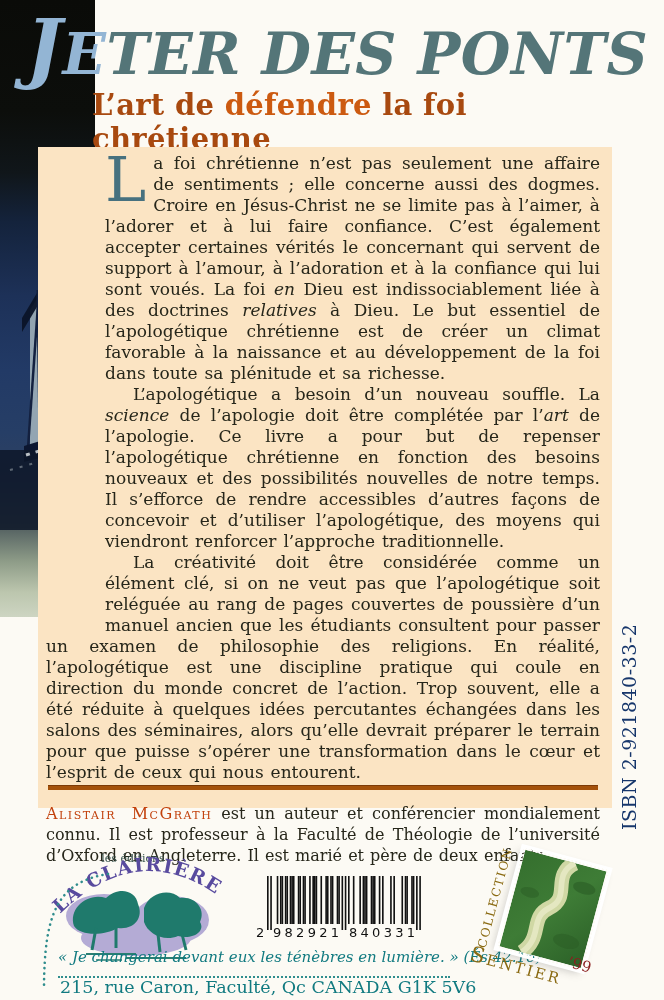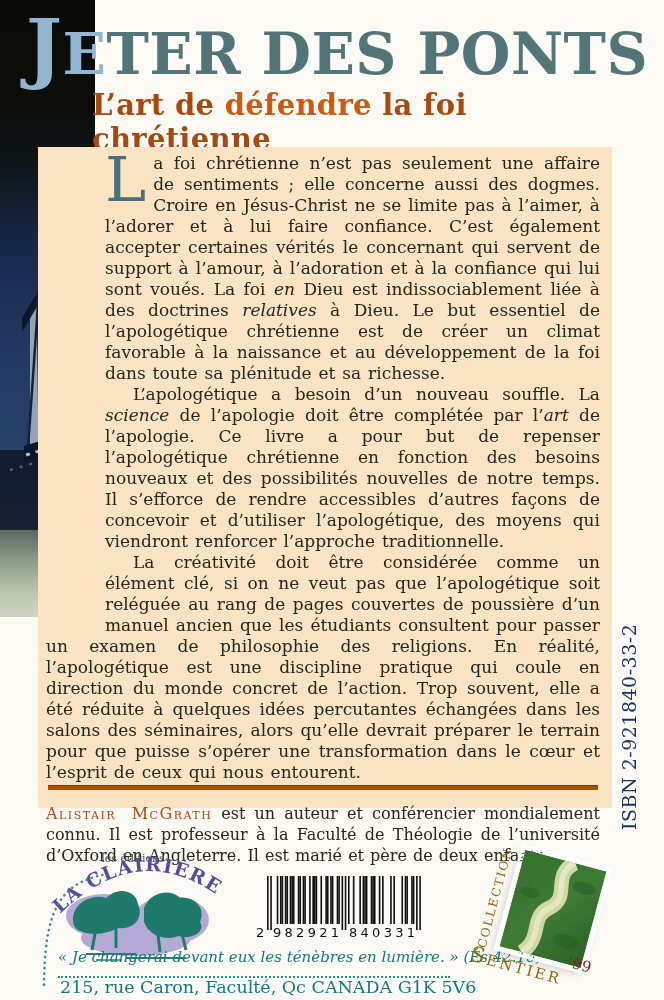--- a/index.html
+++ b/index.html
@@ -5,21 +5,21 @@
   html,body{margin:0;padding:0;}
   body{width:664px;height:1000px;position:relative;overflow:hidden;
        background:#fcfaf4;font-family:"DejaVu Serif",serif;}
 
   
   .photo{position:absolute;left:0;top:0;width:95px;height:617px;overflow:hidden;}
   .photo svg{display:block;width:100%;height:100%;}
 
   
   .title{position:absolute;left:26px;top:8px;white-space:nowrap;
-         font-weight:700;letter-spacing:.5px;line-height:80px;}
+         font-weight:700;letter-spacing:.5px;line-height:80px;font-style:italic;}
   .t-j{font-size:76px;color:#93b5d4;}
   .t-e{font-size:57px;color:#93b5d4;}
   .t-rest{font-size:57px;color:#547578;}
 
   
   .subtitle{position:absolute;left:92px;top:88px;width:540px;text-align:left;
             font-size:29px;font-weight:700;letter-spacing:.3px;}
   .subtitle .sub-dark{color:#a8490f;}
   .subtitle .sub-bright{color:#cc5a10;}
 

